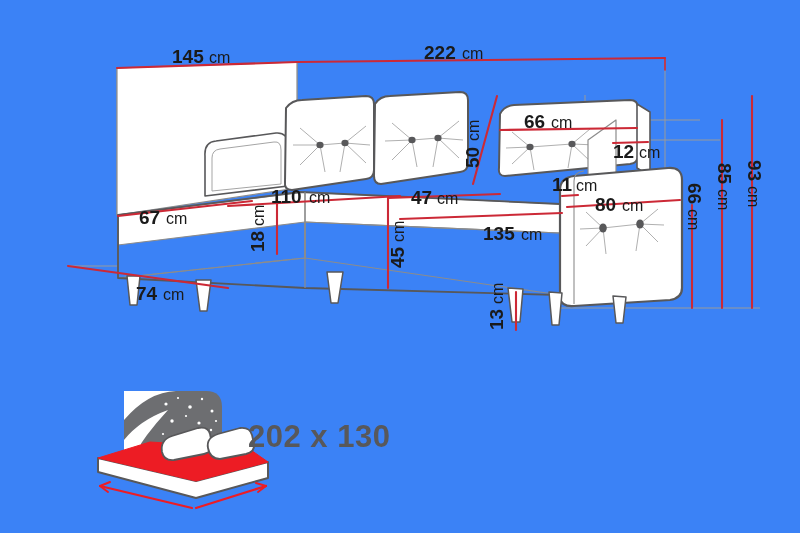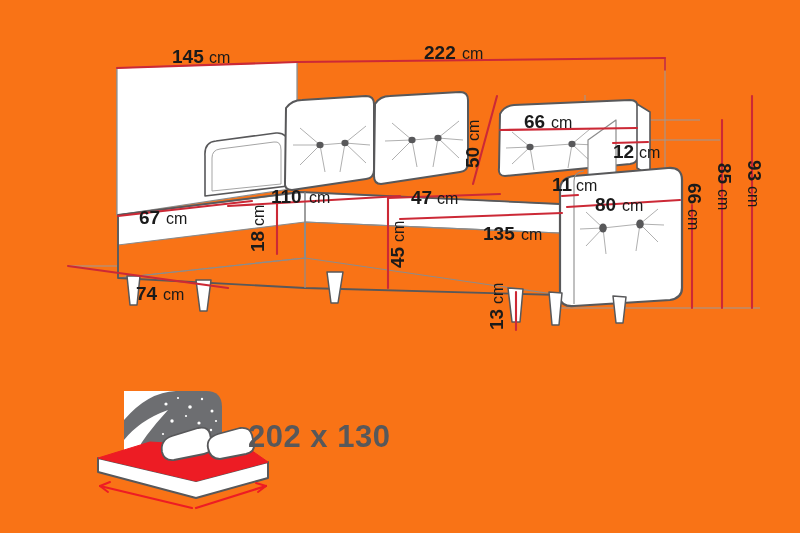--- a/index.html
+++ b/index.html
@@ -7,21 +7,21 @@
     padding: 0;
     background: #ffffff;
   }
   body {
     font-family: "Liberation Sans", sans-serif;
   }
   #canvas {
     position: relative;
     width: 800px;
     height: 533px;
-    background: #f97316;
+    background: #3b82f6;
     overflow: hidden;
   }
   svg#diagram {
     position: absolute;
     left: 0;
     top: 0;
     width: 800px;
     height: 533px;
   }
   .dim-num {

